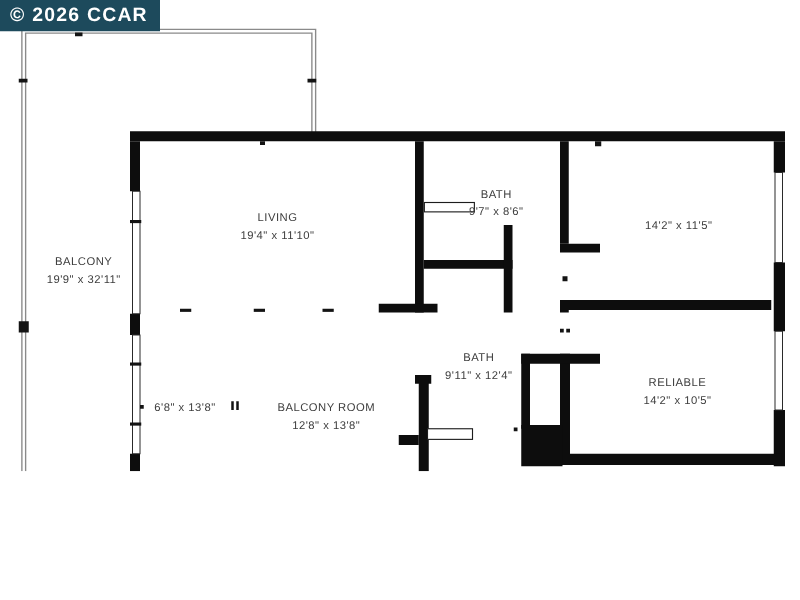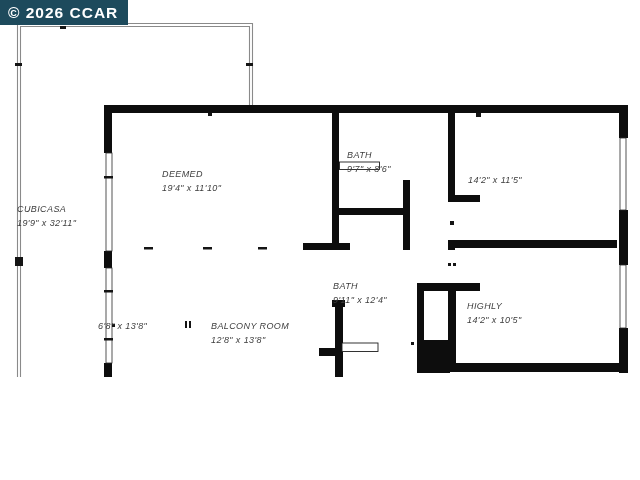--- a/index.html
+++ b/index.html
@@ -14,22 +14,22 @@
   .win{fill:#ffffff;stroke:#2a2a2a;stroke-width:0.8;}
   .door{fill:#ffffff;stroke:#1d1d1d;stroke-width:0.9;}
   .mark{fill:#141414;}
   .watermark{
     position:absolute;left:0;top:0;height:25px;line-height:25px;
     padding:0 10px 0 8px;background:var(--watermark-bg,#1d4a5c);
     color:var(--watermark-text,#ffffff);font-size:15.5px;font-weight:bold;
     letter-spacing:1px;white-space:nowrap;
   }
   .room-label{
-    position:absolute;text-align:left;color:var(--label-text,#3d3d3d);
-    font-size:9px;letter-spacing:0.4px;line-height:14px;font-style:italic;
+    position:absolute;text-align:center;color:var(--label-text,#3d3d3d);
+    font-size:9px;letter-spacing:0.4px;line-height:14px;
   }
   .room-label .rname,.room-label .rdims{display:block;white-space:nowrap;}
   .disclaimer{
     position:absolute;left:0;top:458px;width:640px;text-align:center;
     color:var(--disclaimer-text,#c8c8c8);font-size:6.5px;letter-spacing:0.35px;
   }
 </style>
 </head>
 <body>
 
@@ -103,40 +103,40 @@
       <rect class="mark" x="450" y="221" width="4" height="4"></rect>
       <rect class="mark" x="448" y="263" width="3" height="3"></rect>
       <rect class="mark" x="453" y="263" width="3" height="3"></rect>
       <rect class="mark" x="411" y="342" width="3" height="3"></rect>
     </g>
   </svg>
 
   <div class="watermark">© 2026 CCAR</div>
 
   <div class="room-label" style="left:17px;top:202px;width:100px;">
-    <span class="rname">CUBICASA</span>
+    <span class="rname">BALCONY</span>
     <span class="rdims">19'9" x 32'11"</span>
   </div>
   <div class="room-label" style="left:162px;top:167px;width:120px;">
-    <span class="rname">DEEMED</span>
+    <span class="rname">LIVING</span>
     <span class="rdims">19'4" x 11'10"</span>
   </div>
   <div class="room-label" style="left:347px;top:148px;width:100px;">
     <span class="rname">BATH</span>
     <span class="rdims">9'7" x 8'6"</span>
   </div>
   <div class="room-label" style="left:468px;top:173px;width:150px;">
     <span class="rdims">14'2" x 11'5"</span>
   </div>
   <div class="room-label" style="left:333px;top:279px;width:100px;">
     <span class="rname">BATH</span>
     <span class="rdims">9'11" x 12'4"</span>
   </div>
   <div class="room-label" style="left:467px;top:299px;width:150px;">
-    <span class="rname">HIGHLY</span>
+    <span class="rname">RELIABLE</span>
     <span class="rdims">14'2" x 10'5"</span>
   </div>
   <div class="room-label" style="left:98px;top:319px;width:100px;">
     <span class="rdims">6'8" x 13'8"</span>
   </div>
   <div class="room-label" style="left:211px;top:319px;width:100px;">
     <span class="rname">BALCONY ROOM</span>
     <span class="rdims">12'8" x 13'8"</span>
   </div>
 

